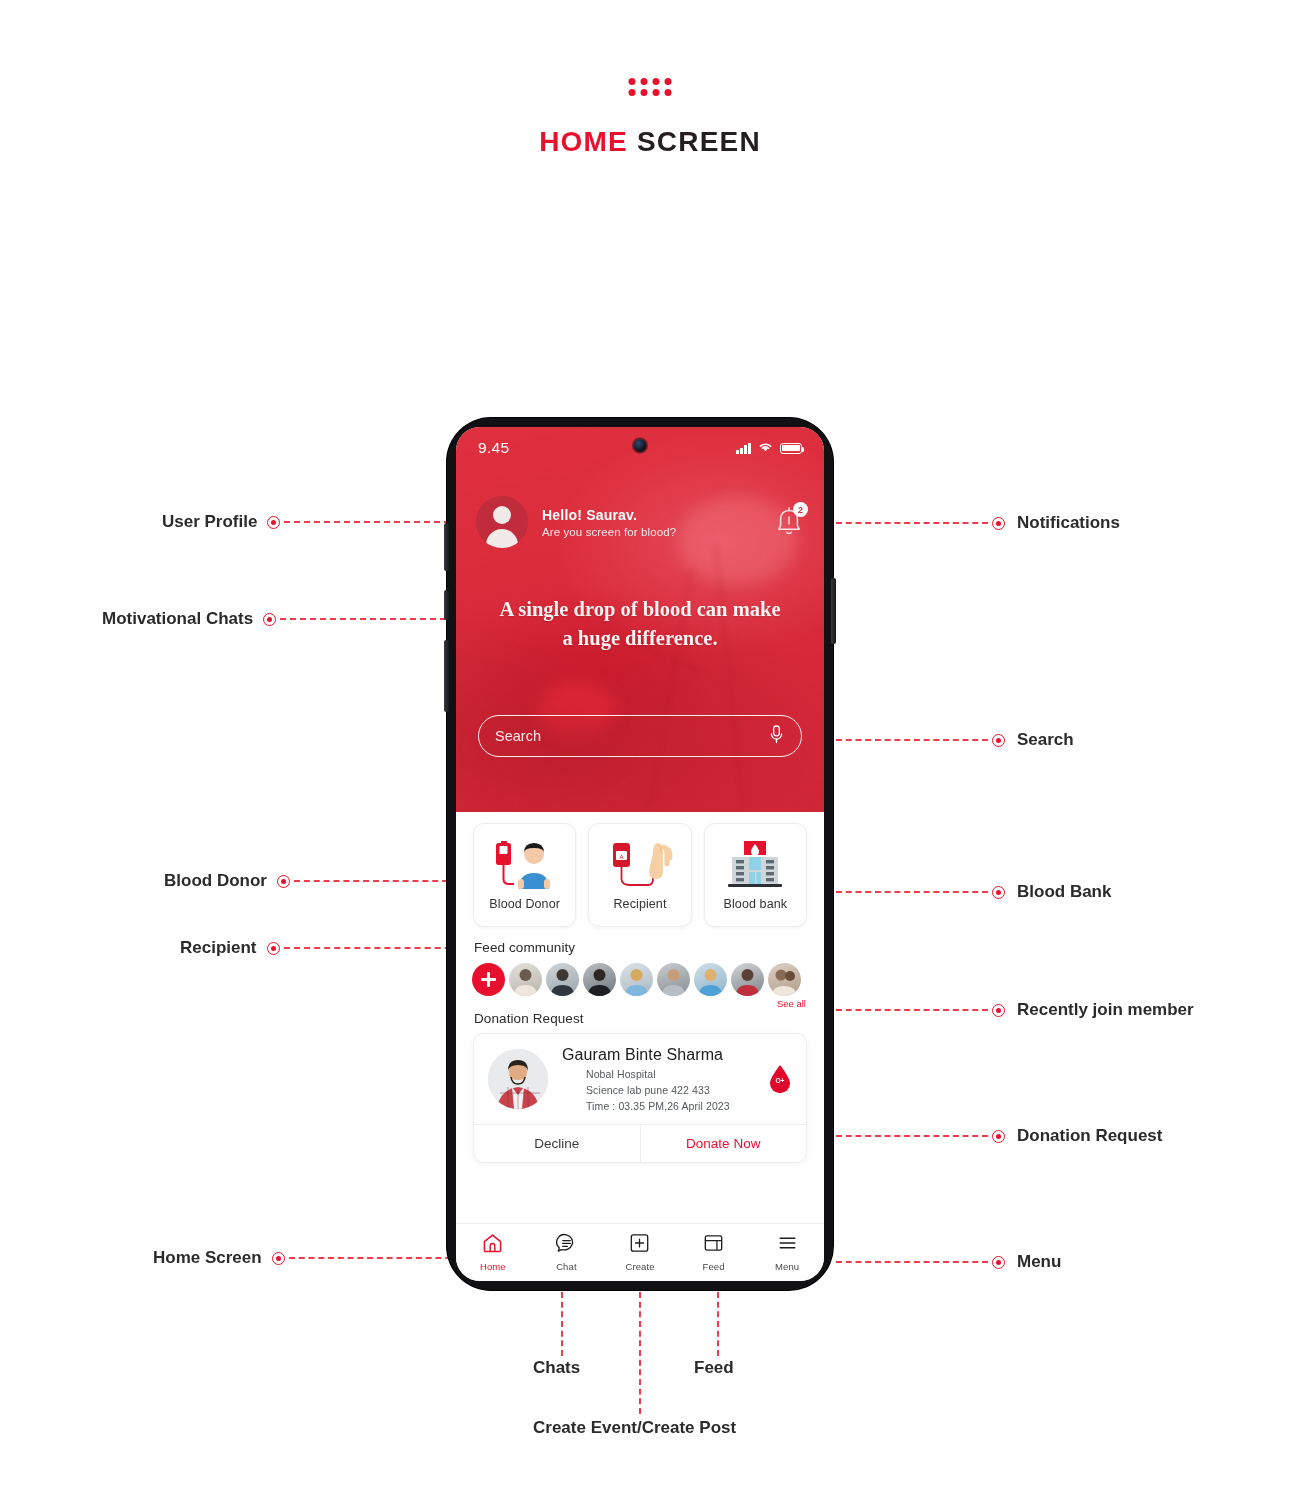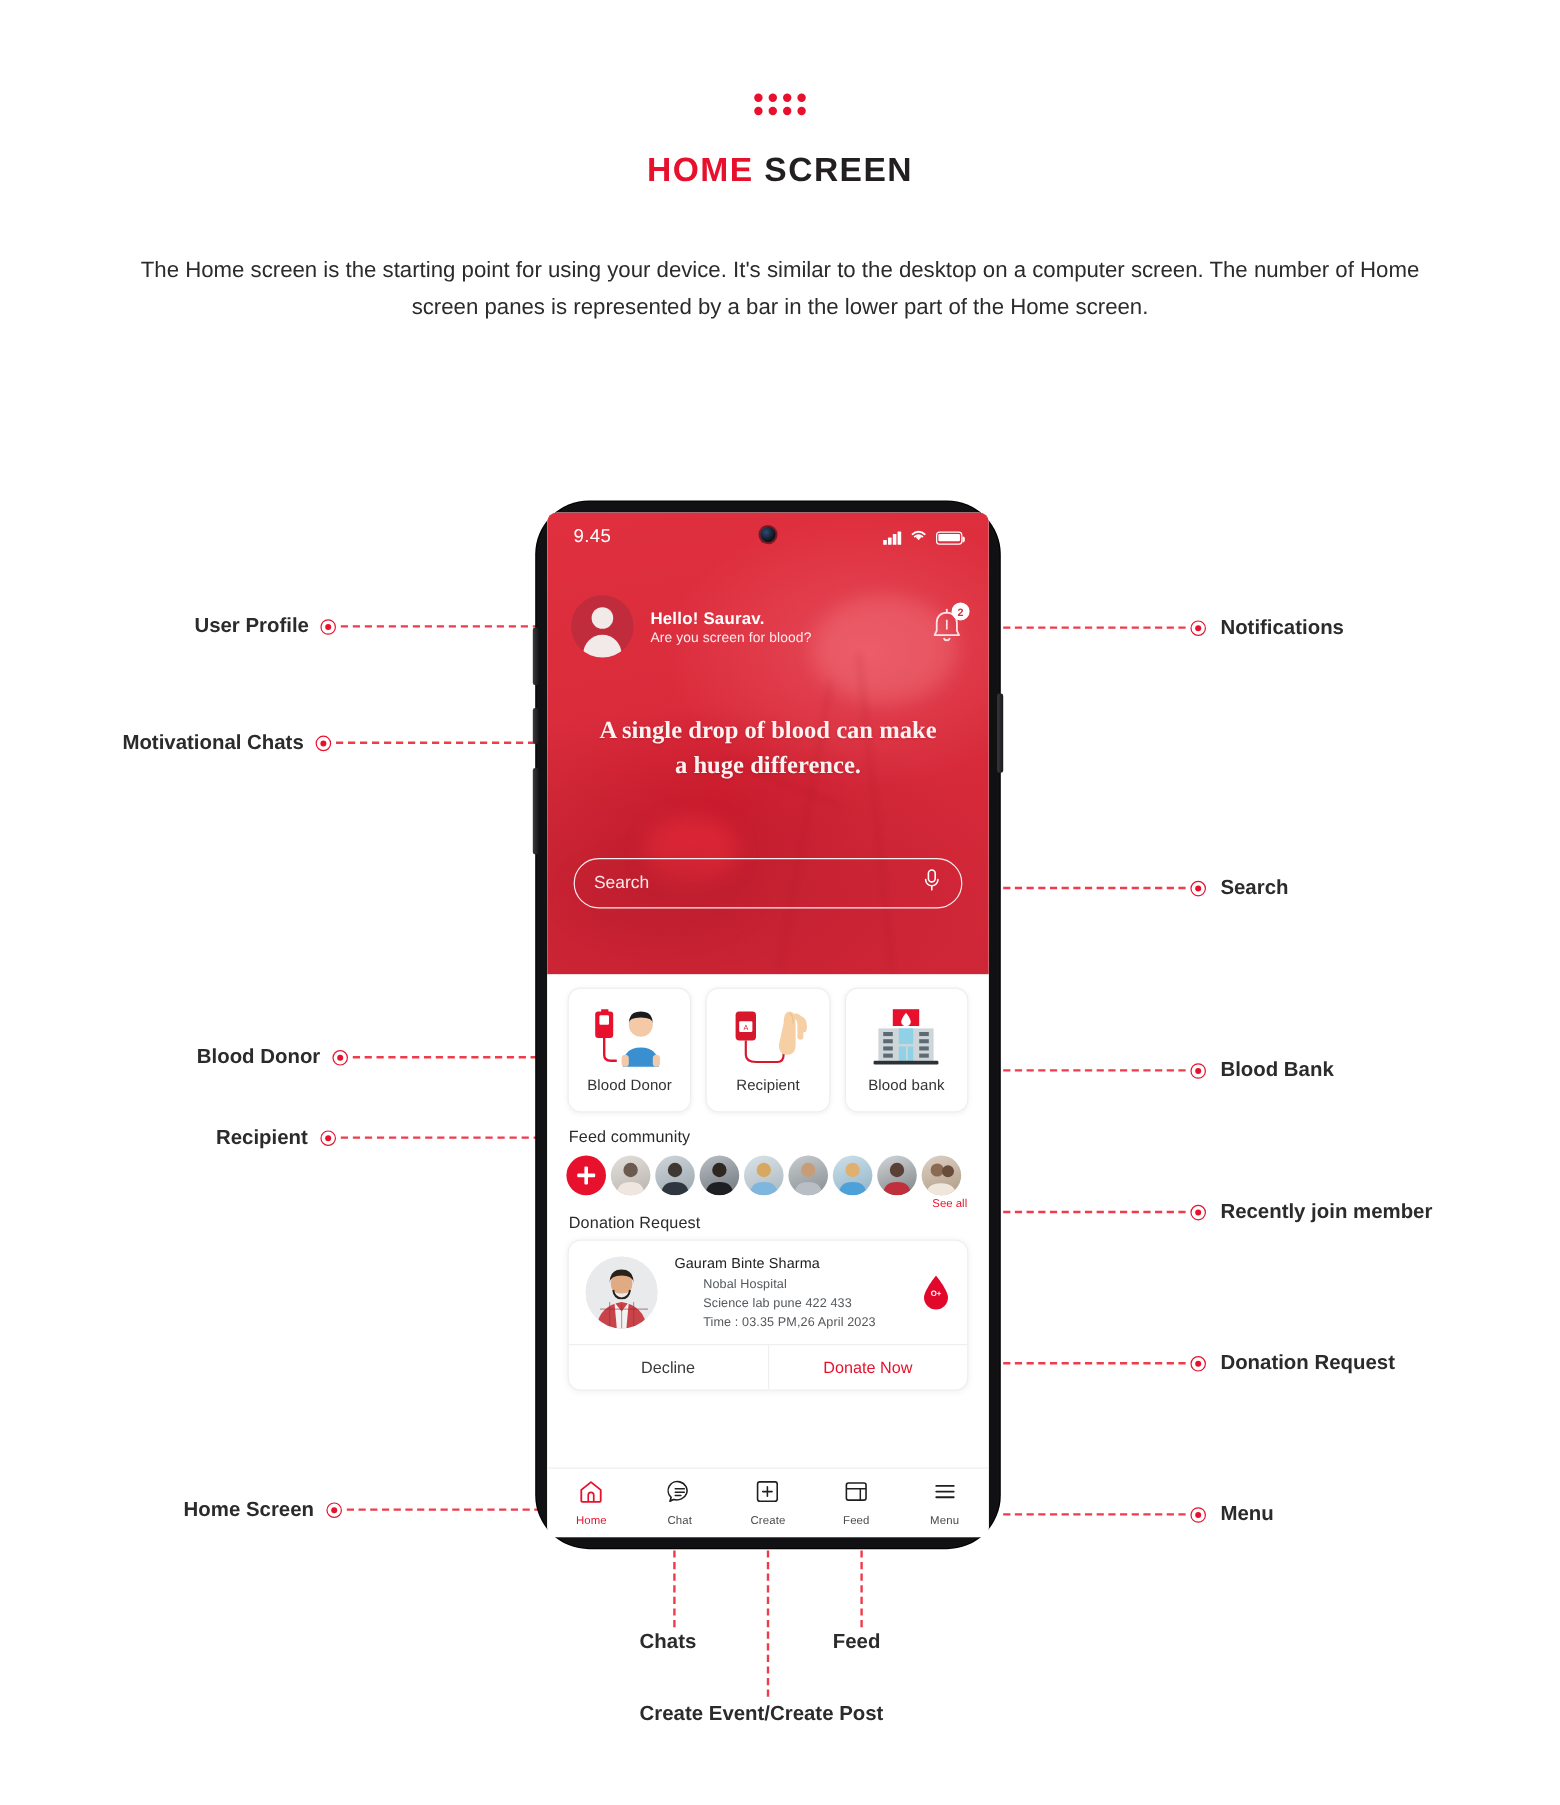--- a/index.html
+++ b/index.html
@@ -64,21 +64,21 @@
   #phone {
     position: absolute; left: 447px; top: 418px;
     width: 386px; height: 872px;
     background: #111114;
     border-radius: 44px;
     padding: 9px;
     box-shadow: 0 0 0 1px #000;
   }
   #screen {
     position: relative; width: 100%; height: 100%;
-    background: #ffffff; border-radius: 8px; overflow: hidden;
+    background: #ffffff; border-radius: 24px; overflow: hidden;
   }
   
   .btn-side { position: absolute; background: linear-gradient(90deg,#3a3a3e,#17171a); border-radius: 2px; }
   .bl1 { left: -3px; top: 105px; width: 5px; height: 48px; }
   .bl2 { left: -3px; top: 172px; width: 5px; height: 30px; }
   .bl3 { left: -3px; top: 222px; width: 5px; height: 72px; }
   .br1 { right: -3px; top: 160px; width: 5px; height: 66px; }
 
   
   .hero {
@@ -192,21 +192,21 @@
 
   
   .dr-card {
     margin: 7px 17px 0 17px; background:#fff;
     border:1px solid #eceff1; border-radius: 11px;
     box-shadow: 0 1px 5px rgba(0,0,0,0.06); overflow: hidden;
   }
   .dr-top { display:flex; align-items:center; padding: 12px 14px 12px 14px; }
   .dr-avatar { width:60px; height:60px; border-radius:50%; overflow:hidden; background:#e9eaec; flex:0 0 auto; position:relative; }
   .dr-info { flex:1 1 auto; margin-left: 14px; }
-  .dr-name { font-size: 12px; color:#202020; letter-spacing:.1px; }
+  .dr-name { font-size: 16px; color:#202020; letter-spacing:.1px; }
   .dr-line { font-size: 10.5px; color:#54585c; margin-top: 4px; letter-spacing:.1px;margin-left:24px; }
   .drop { width: 24px; height: 30px; flex: 0 0 auto; position: relative; }
   .drop-type {
     position:absolute; left:0; right:0; top:13px; text-align:center;
     color:#fff; font-size:6.5px; font-weight:700;
   }
   .dr-actions { display:flex; border-top: 1px solid #edeff1; }
   .dr-btn { flex:1 1 0; text-align:center; padding: 11px 0; font-size: 13.5px; color:#3a3a3a; }
   .dr-btn.primary { color:#e8112d; }
   .dr-sep { width:1px; background:#edeff1; }
@@ -234,21 +234,20 @@
       <i></i>
       <i></i>
       <i></i>
       <i></i>
   </div>
 
   <div class="page-title">
     <span class="hl">HOME</span><span> SCREEN</span>
   </div>
 
-  <div class="page-desc">The Home screen is the starting point for using your device. It's similar to the desktop on a computer screen. The number of Home screen panes is represented by a bar in the lower part of the Home screen.</div>
 
   <div class="callout left" style="left:162px; top:512px;">
     <span class="clabel">User Profile</span>
     <span class="cdot"></span>
     <span class="leader-h" style="width:166px;"></span>
   </div>
 
   <div class="callout left" style="left:102px; top:609px;">
     <span class="clabel">Motivational Chats</span>
     <span class="cdot"></span>

